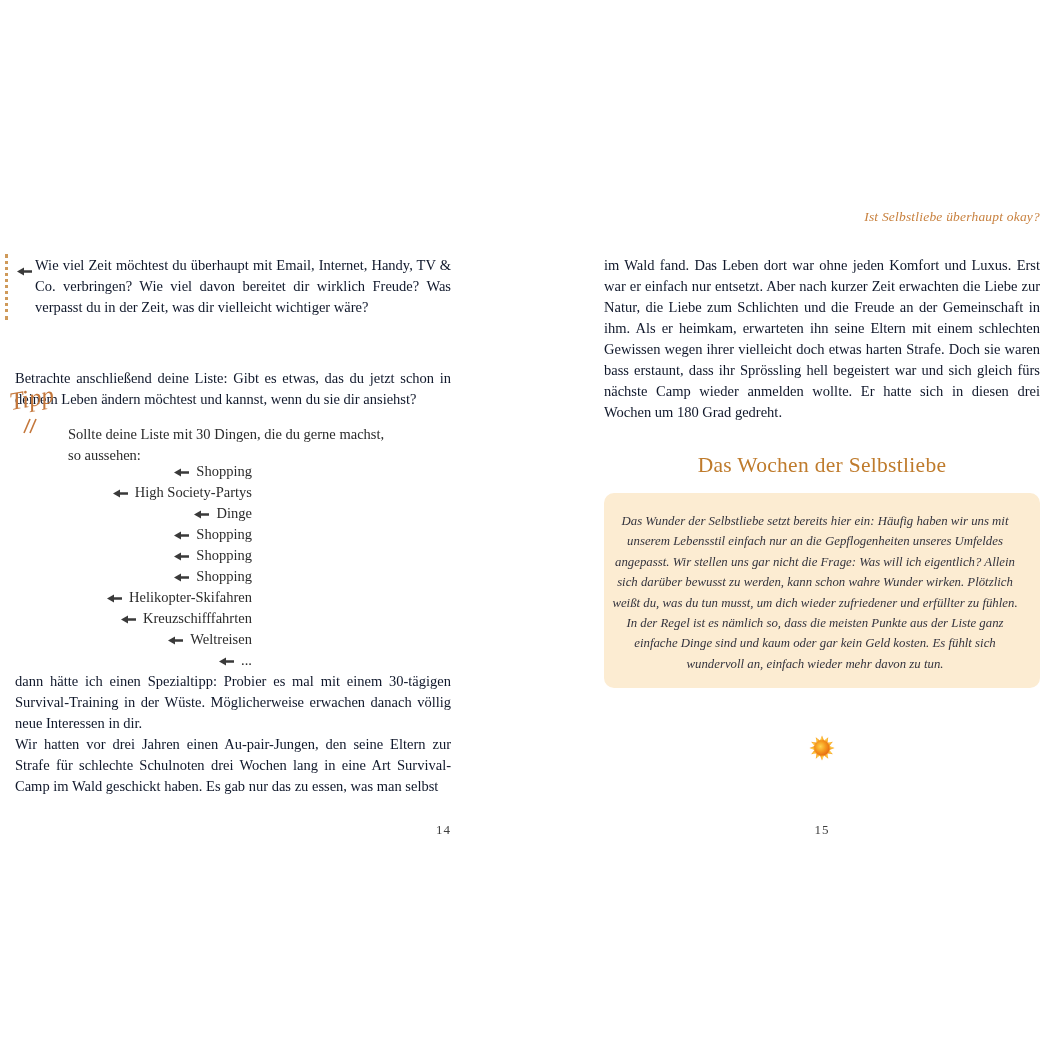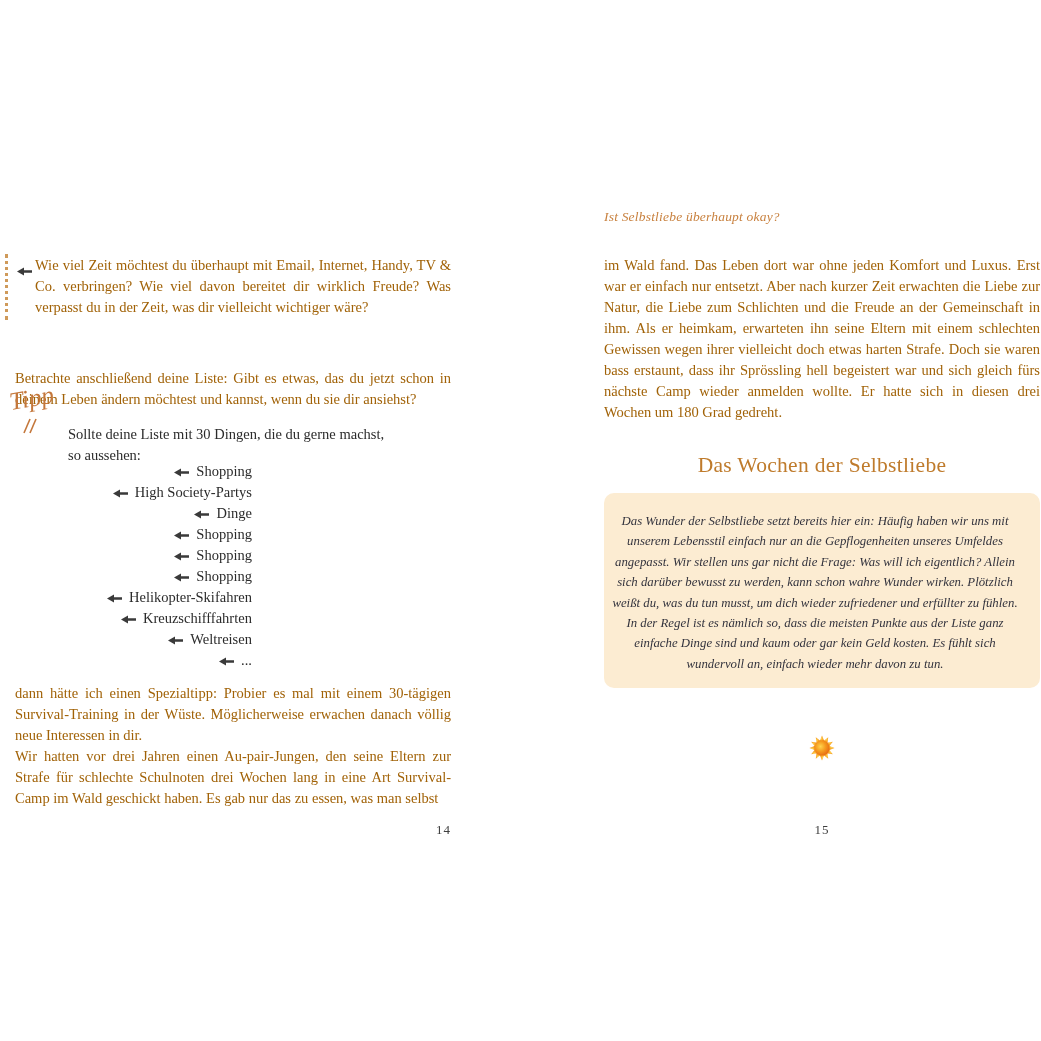--- a/index.html
+++ b/index.html
@@ -6,28 +6,28 @@
   body{
     width:1041px;height:1041px;background:#ffffff;overflow:hidden;
     font-family:"Liberation Serif","DejaVu Serif",serif;
     color:#2b2b2b;
   }
   .page{position:relative;width:1041px;height:1041px;}
 
   
   .runhead{
     position:absolute;top:209px;left:604px;width:436px;
-    font-style:italic;font-size:13.5px;
+    text-align:right;font-style:italic;font-size:13.5px;
     color:#c8813f;letter-spacing:.2px;
   }
 
   
   .para{
     position:absolute;font-size:14.5px;line-height:21px;
-    text-align:justify;color:#a16207;
+    text-align:justify;color:#0f172a;
   }
 
   
   .bullet-para{left:35px;top:255px;width:416px;}
   .bullet-arrow-abs{position:absolute;left:-18px;top:5px;}
 
   .dotted-rule{
     position:absolute;left:5px;top:254px;height:66px;width:0;
     border-left:3px dotted #cf9a5a;
   }
@@ -45,21 +45,21 @@
     position:absolute;left:68px;font-size:14.5px;line-height:21px;
   }
   .tipp-intro.l1{top:424px;}
   .tipp-intro.l2{top:445px;}
 
   .tipp-list{position:absolute;left:107px;top:463px;text-align:right;}
   .li{height:21px;font-size:14.5px;white-space:nowrap;}
   .arrow-icon svg{vertical-align:-1px;}
   .li .arrow-icon{margin-right:7px;}
 
-  .para-bottom-left{left:15px;top:671px;width:436px;margin-top:12px;}
+  .para-bottom-left{left:15px;top:671px;width:436px;}
   .para-bottom-left .p{margin:0;}
 
   .pagenum{
     position:absolute;top:822px;width:436px;text-align:center;
     font-size:13px;color:#3f3f3f;letter-spacing:1px;
   }
   .pagenum.left{left:15px;text-align:right;}
   .pagenum.right{left:604px;}
 
   

